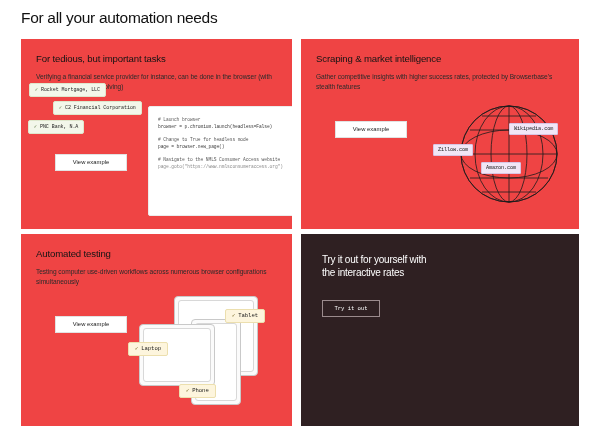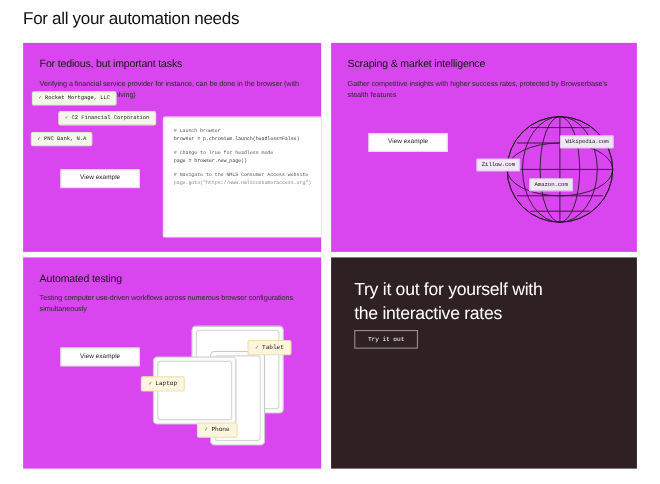--- a/index.html
+++ b/index.html
@@ -24,21 +24,21 @@
   .grid {
     display: grid;
     grid-template-columns: 271px 278px;
     grid-template-rows: 190px 192px;
     column-gap: 9px;
     row-gap: 5px;
   }
 
   .card {
     position: relative;
-    background: #d946ef;
+    background: #ef4444;
     overflow: hidden;
   }
   .card-dark { background: #2f2022; }
 
   .card-head { padding: 14px 15px 0 15px; }
   .card-title {
     font-size: 9.6px;
     font-weight: 400;
     color: #141414;
     letter-spacing: -0.15px;
@@ -172,21 +172,21 @@
     cursor: pointer;
   }
   .dev-chip .tick { font-size: 5.4px; color: #6b5a10; }
   .chip-tablet { left: 94px; top: 15px; }
   .chip-laptop { left: -3px; top: 48px; }
   .chip-phone  { left: 48px; top: 90px; }
 
   
   .cta-title {
     padding: 19px 21px 0 21px;
-    font-size: 16px;
+    font-size: 10px;
     font-weight: 400;
     line-height: 1.38;
     color: #ffffff;
     letter-spacing: -0.25px;
   }
   .cta-btn {
     position: absolute;
     left: 21px;
     top: 66px;
     width: 58px;

